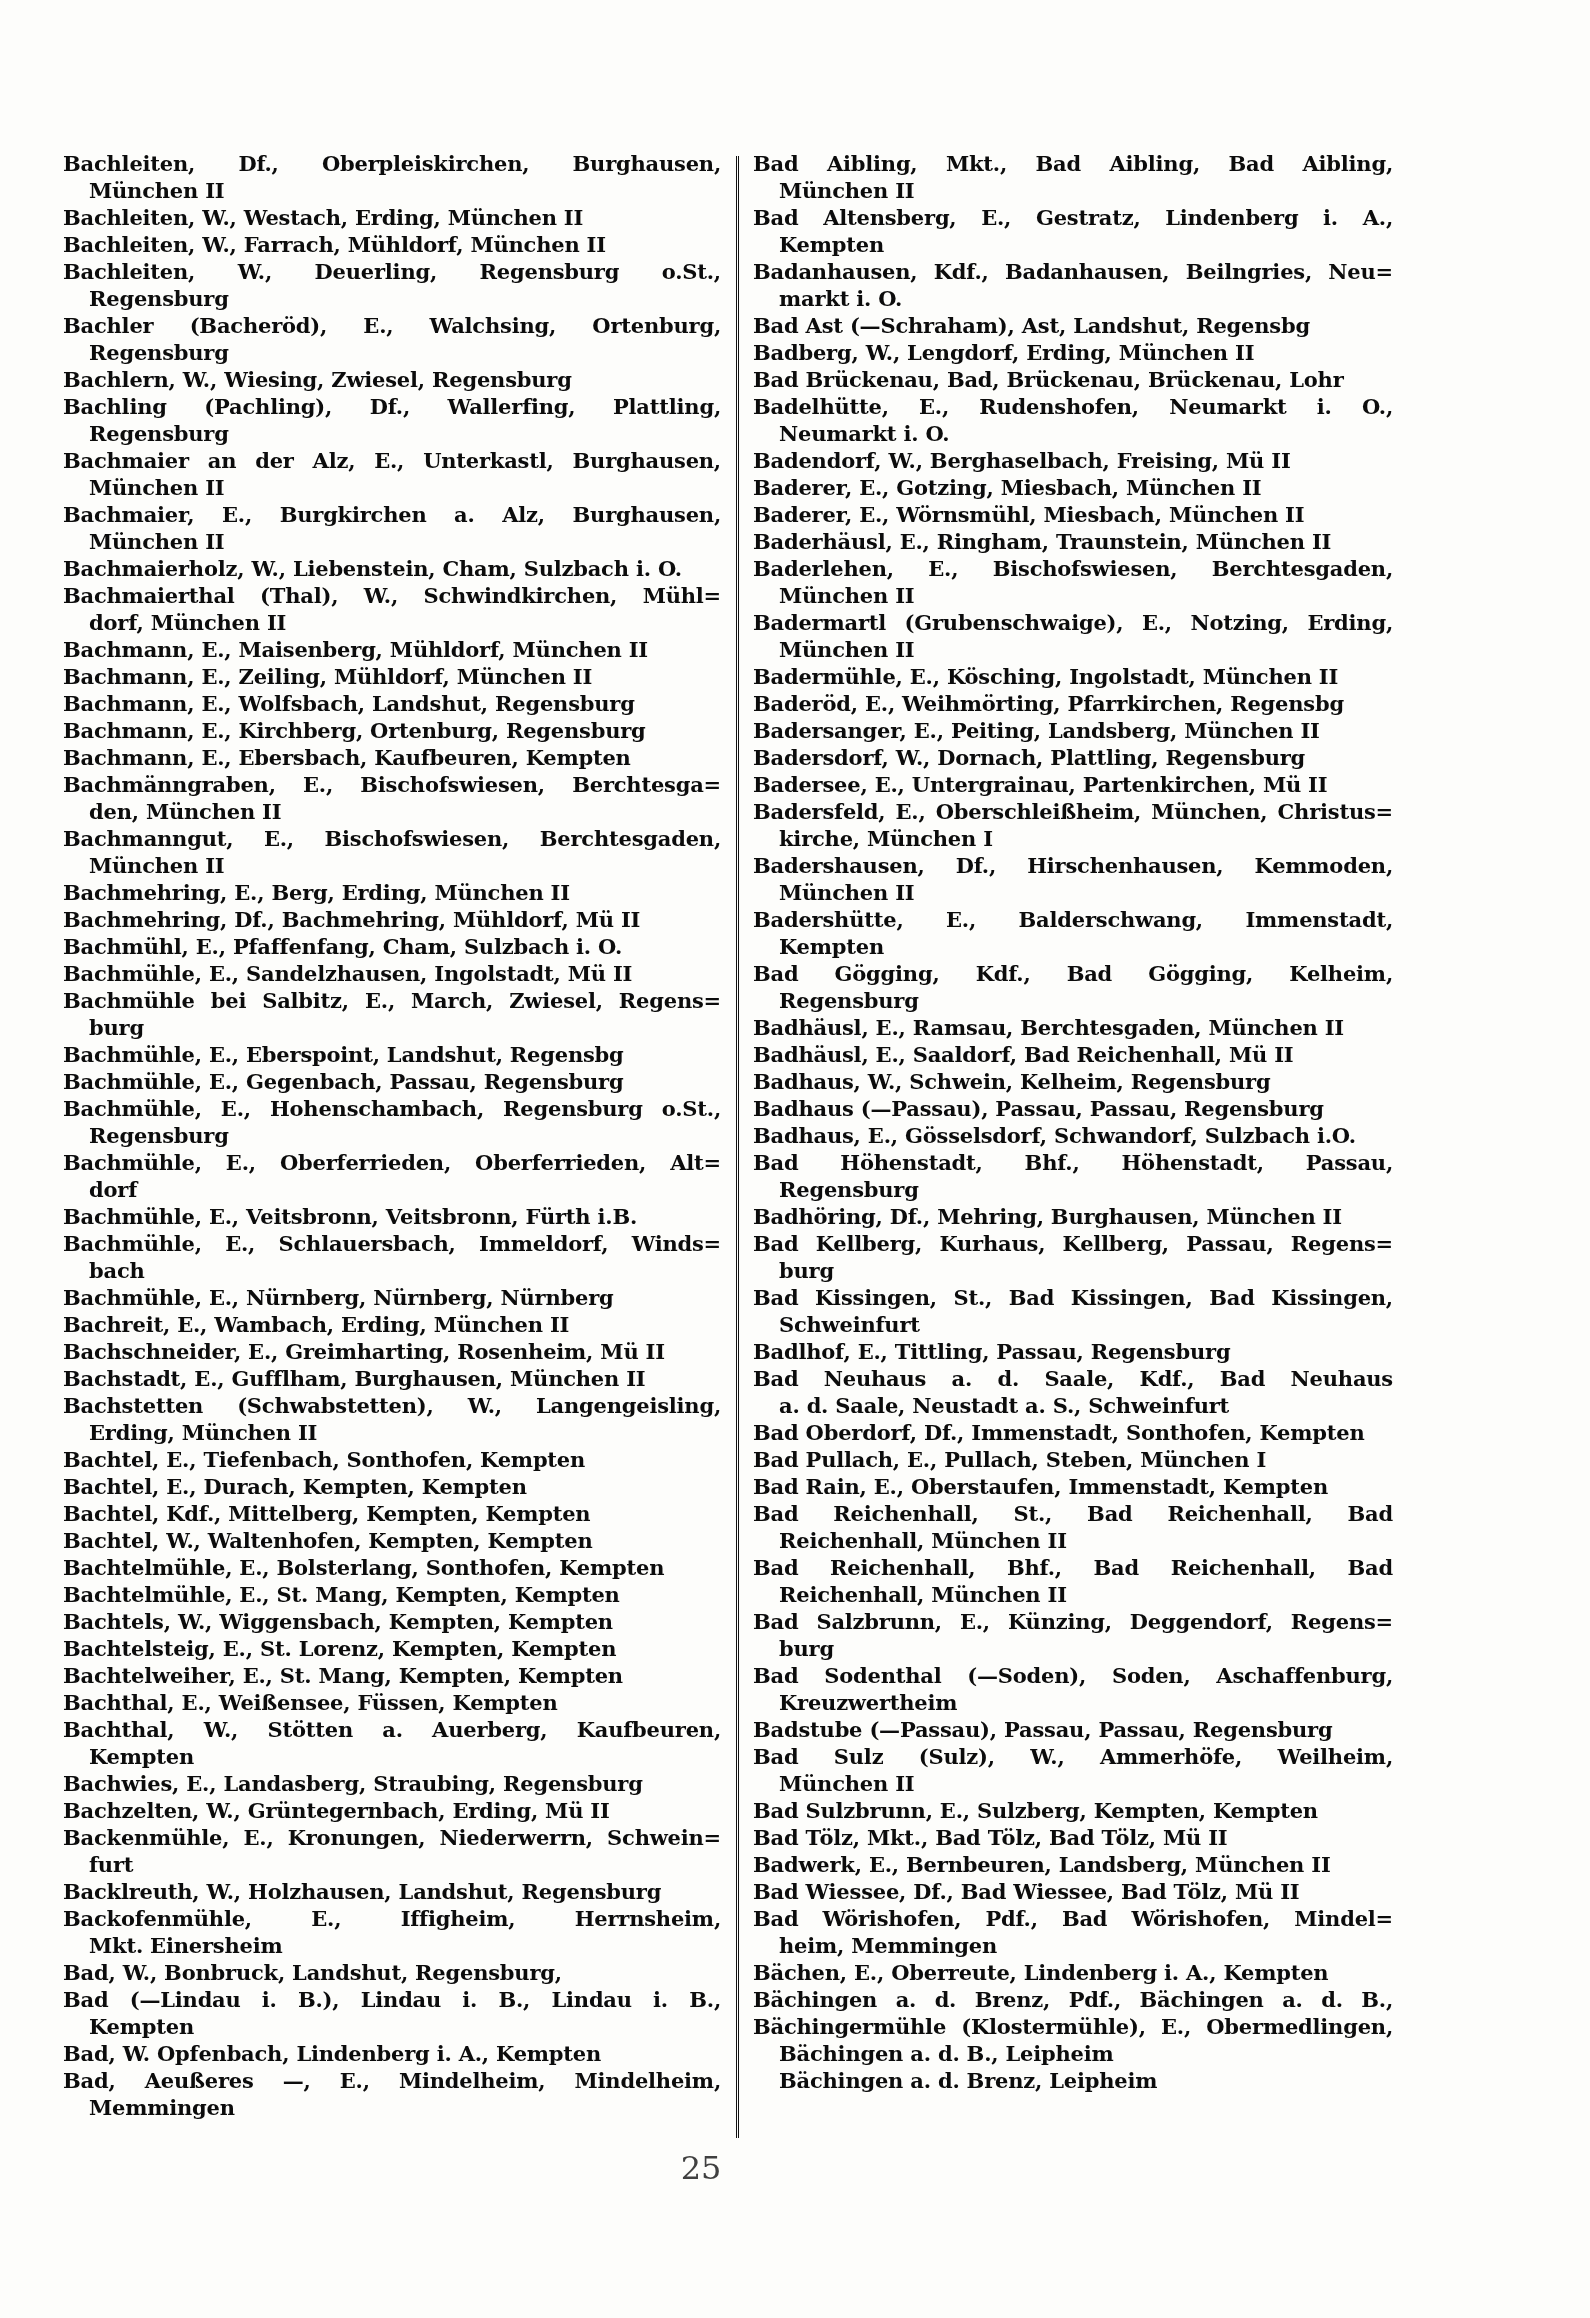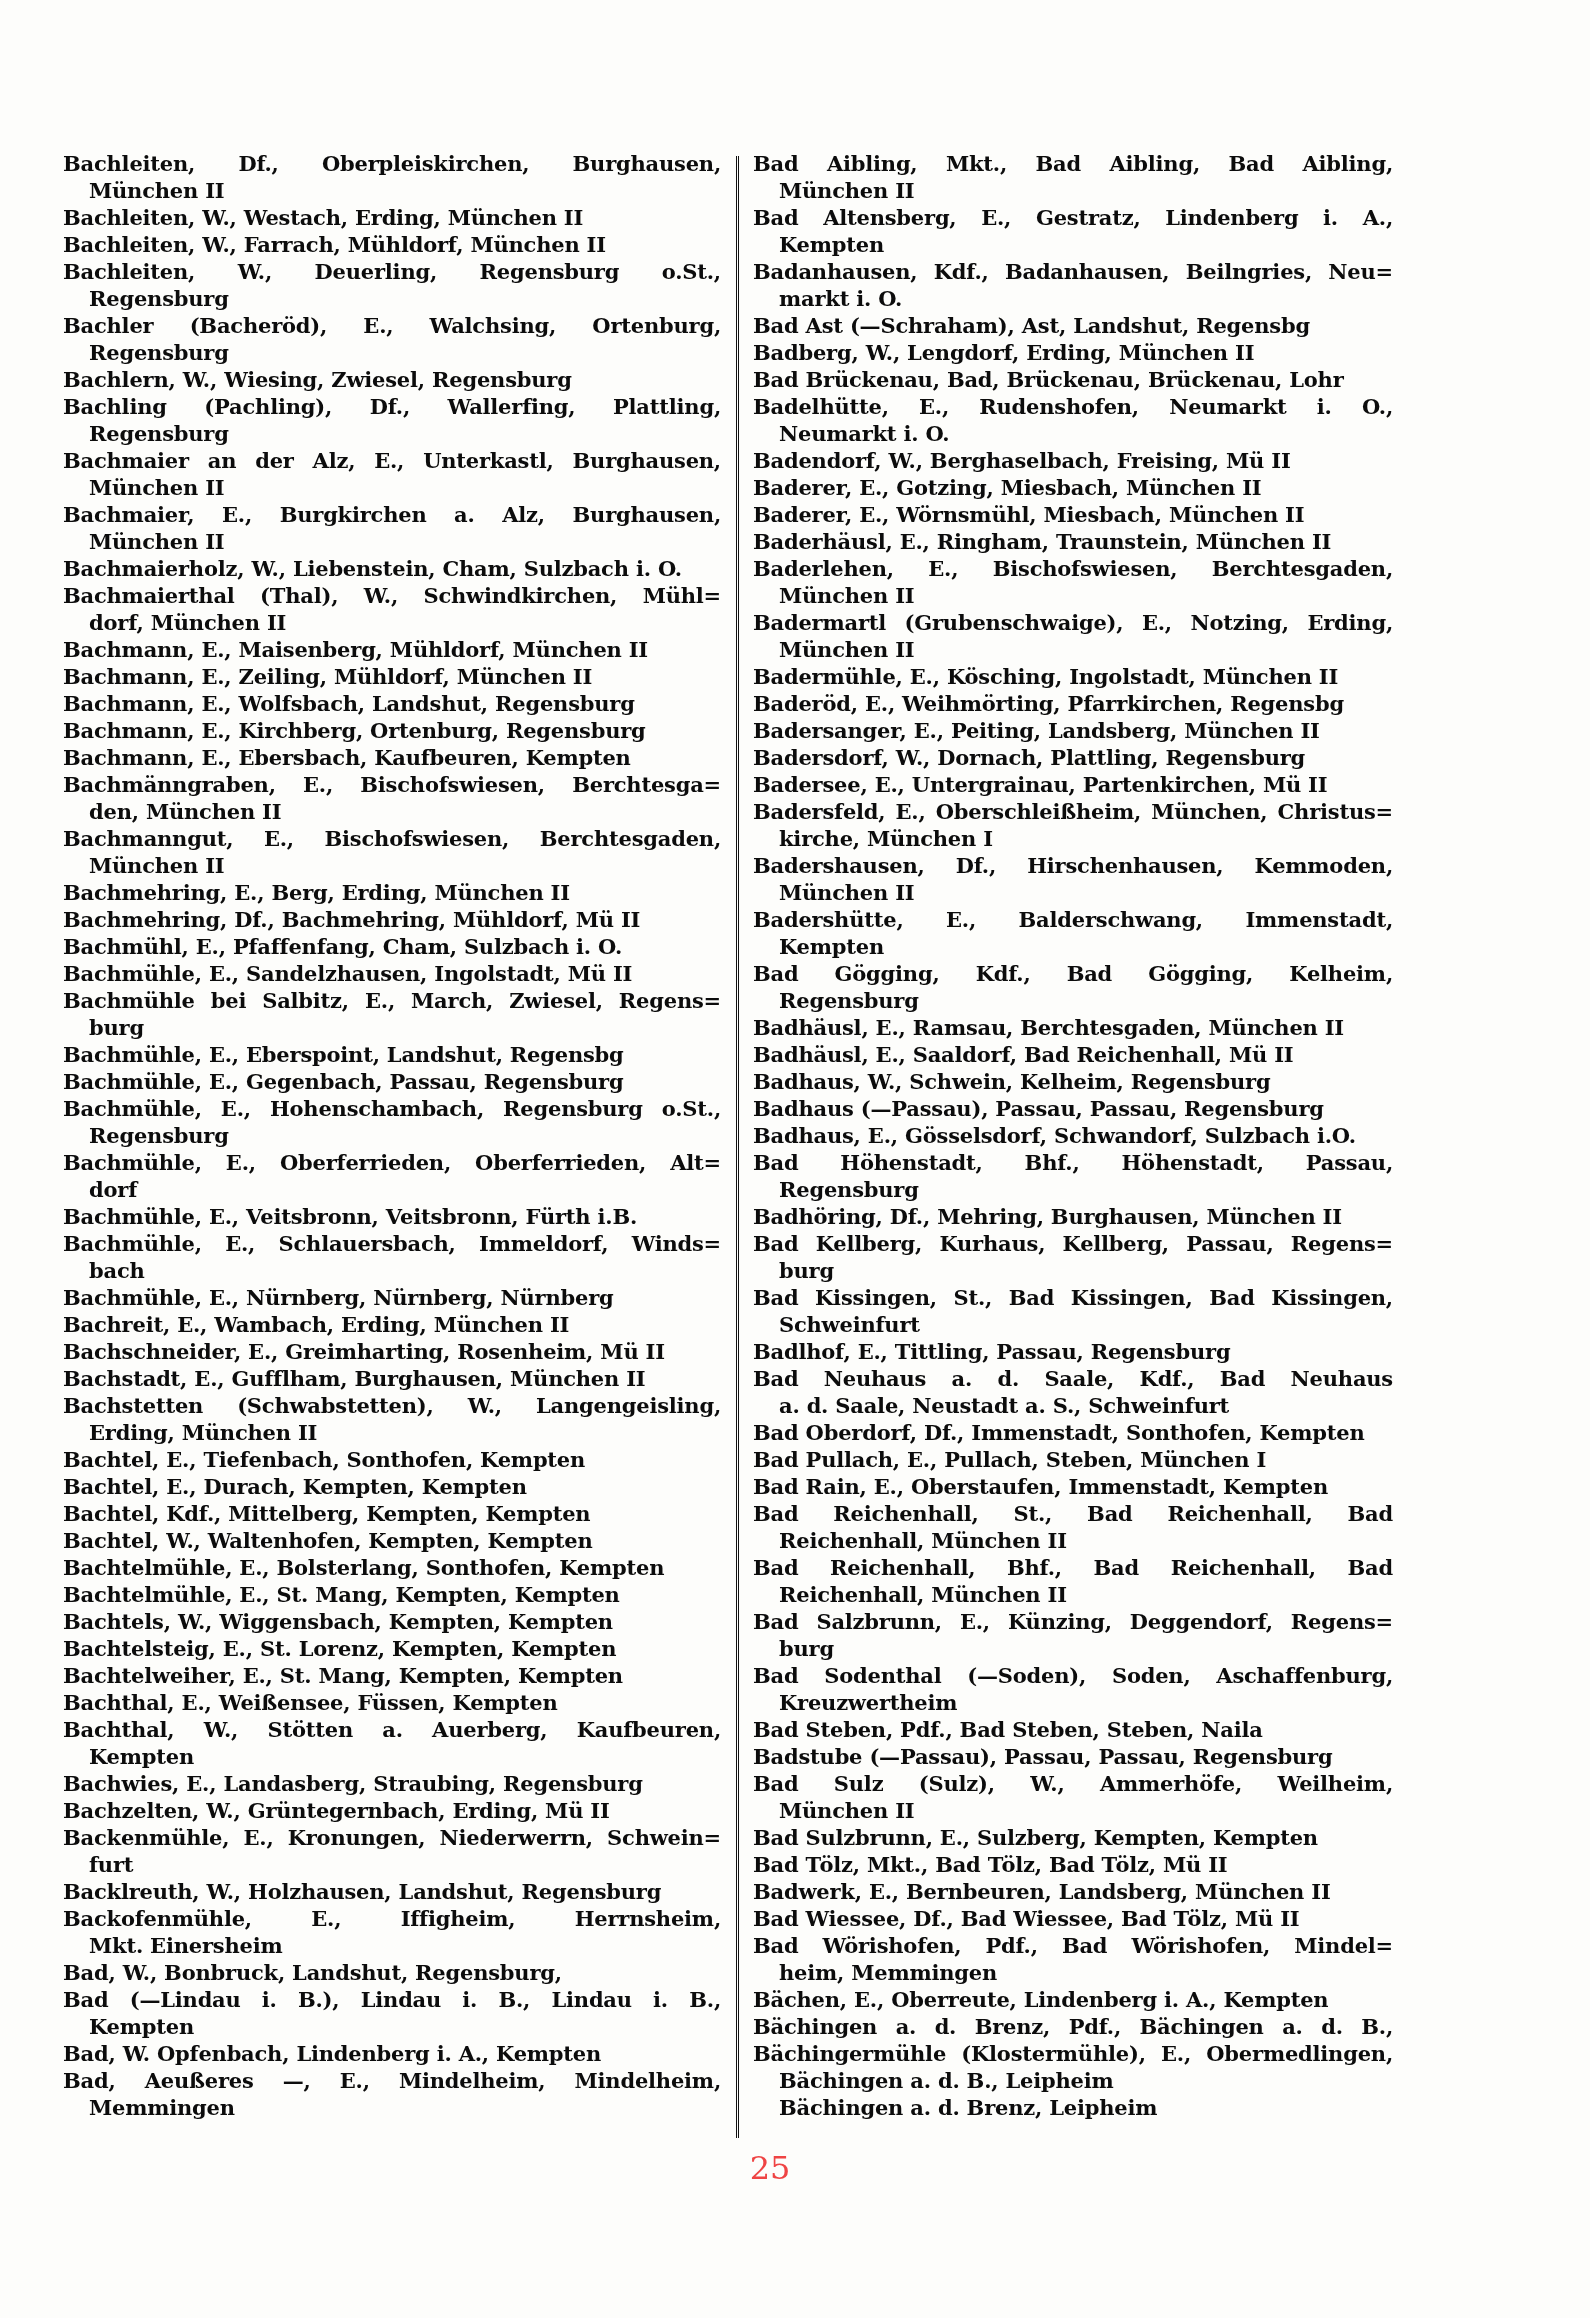--- a/index.html
+++ b/index.html
@@ -51,28 +51,28 @@
     position: absolute;
     left: 736px;
     top: 156px;
     height: 1982px;
     width: 1.1px;
     border-left: 1.1px solid #111;
     border-right: 1.1px solid #111;
   }
   .page-number {
     position: absolute;
-    left: 713px;
+    left: 644px;
     top: 2149px;
     width: 114px;
     text-align: center;
     font-size: 32px;
     font-weight: 400;
     font-family: "DejaVu Serif", "Liberation Serif", serif;
-    color: #ef4444;
+    color: #404040;
   }
 </style>
 </head>
 <body>
 
 <div class="page">
   <div id="left-column" class="col">
       <div class="line fill">Bachleiten, Df., Oberpleiskirchen, Burghausen,</div>
       <div class="line indent">München II</div>
       <div class="line">Bachleiten, W., Westach, Erding, München II</div>
@@ -200,21 +200,20 @@
       <div class="line">Bad Pullach, E., Pullach, Steben, München I</div>
       <div class="line">Bad Rain, E., Oberstaufen, Immenstadt, Kempten</div>
       <div class="line fill">Bad Reichenhall, St., Bad Reichenhall, Bad</div>
       <div class="line indent">Reichenhall, München II</div>
       <div class="line fill">Bad Reichenhall, Bhf., Bad Reichenhall, Bad</div>
       <div class="line indent">Reichenhall, München II</div>
       <div class="line fill">Bad Salzbrunn, E., Künzing, Deggendorf, Regens=</div>
       <div class="line indent">burg</div>
       <div class="line fill">Bad Sodenthal (—Soden), Soden, Aschaffenburg,</div>
       <div class="line indent">Kreuzwertheim</div>
-      <div class="line">Bad Steben, Pdf., Bad Steben, Steben, Naila</div>
       <div class="line">Badstube (—Passau), Passau, Passau, Regensburg</div>
       <div class="line fill">Bad Sulz (Sulz), W., Ammerhöfe, Weilheim,</div>
       <div class="line indent">München II</div>
       <div class="line">Bad Sulzbrunn, E., Sulzberg, Kempten, Kempten</div>
       <div class="line">Bad Tölz, Mkt., Bad Tölz, Bad Tölz, Mü II</div>
       <div class="line">Badwerk, E., Bernbeuren, Landsberg, München II</div>
       <div class="line">Bad Wiessee, Df., Bad Wiessee, Bad Tölz, Mü II</div>
       <div class="line fill">Bad Wörishofen, Pdf., Bad Wörishofen, Mindel=</div>
       <div class="line indent">heim, Memmingen</div>
       <div class="line">Bächen, E., Oberreute, Lindenberg i. A., Kempten</div>

